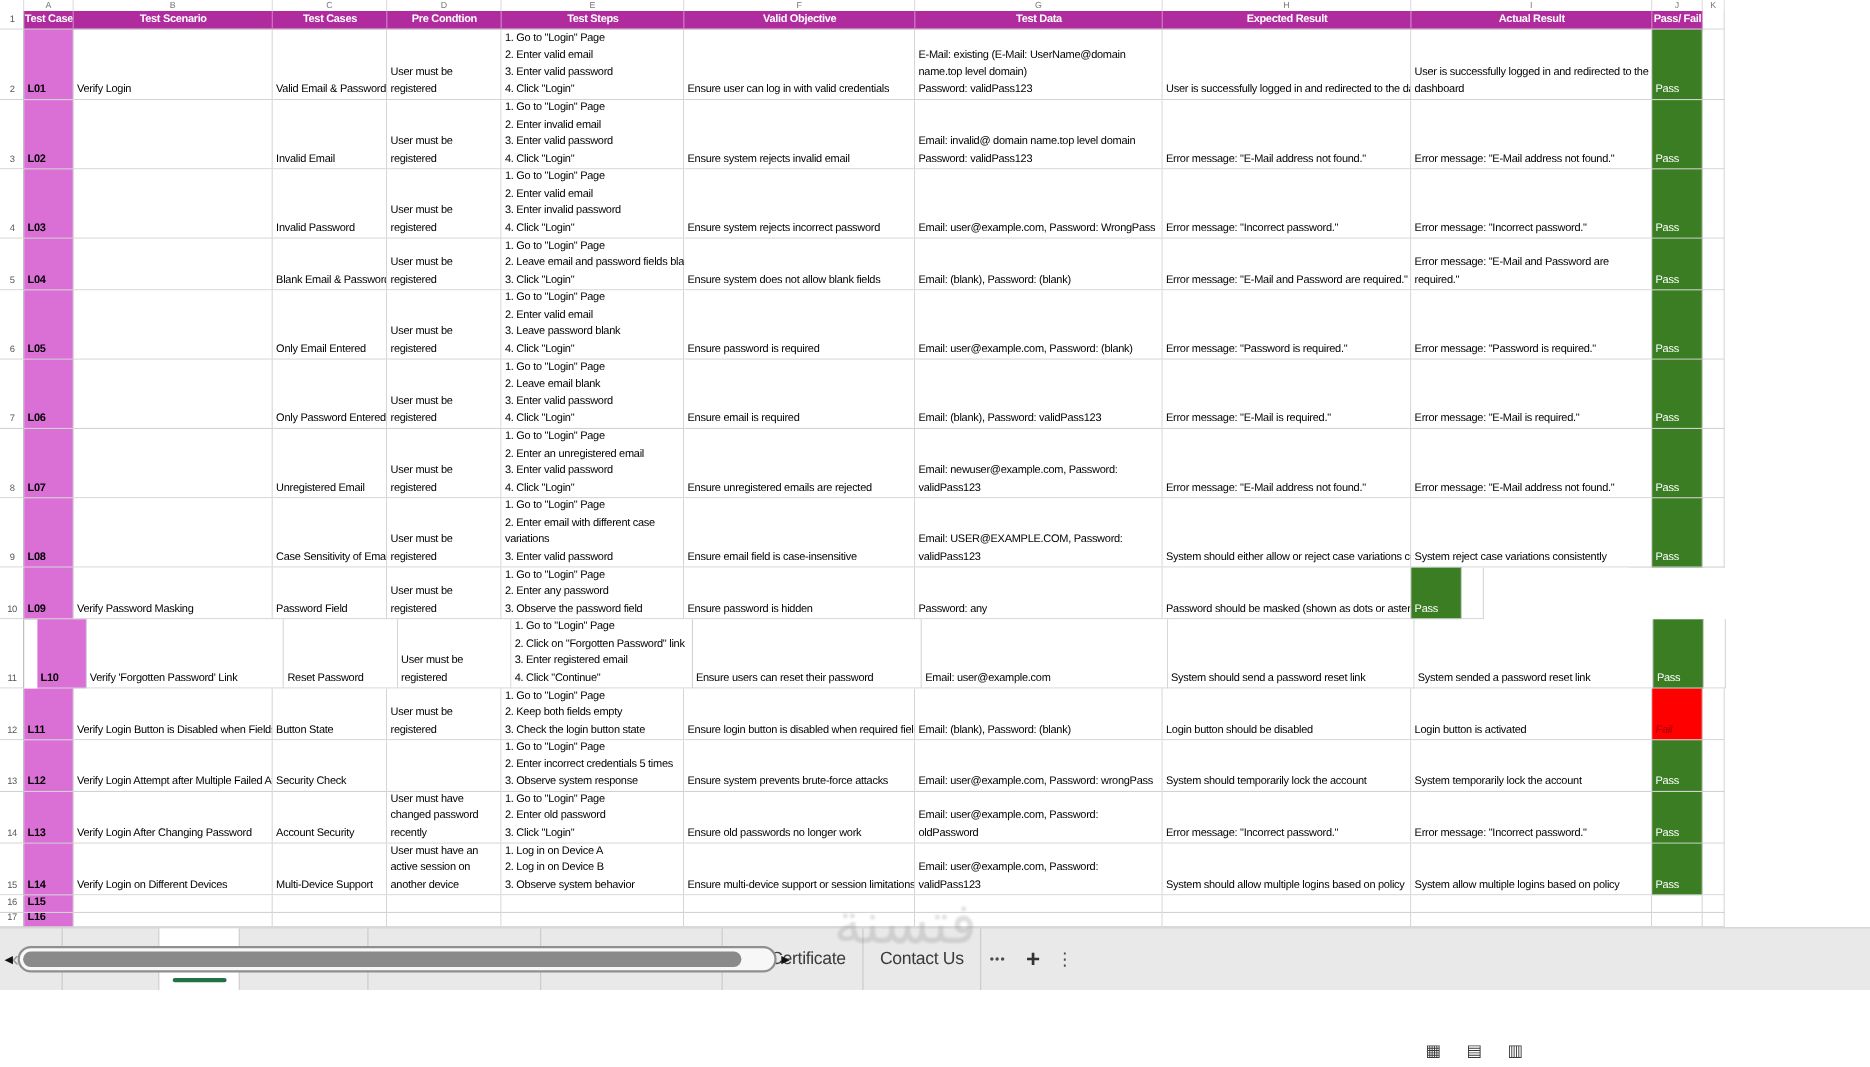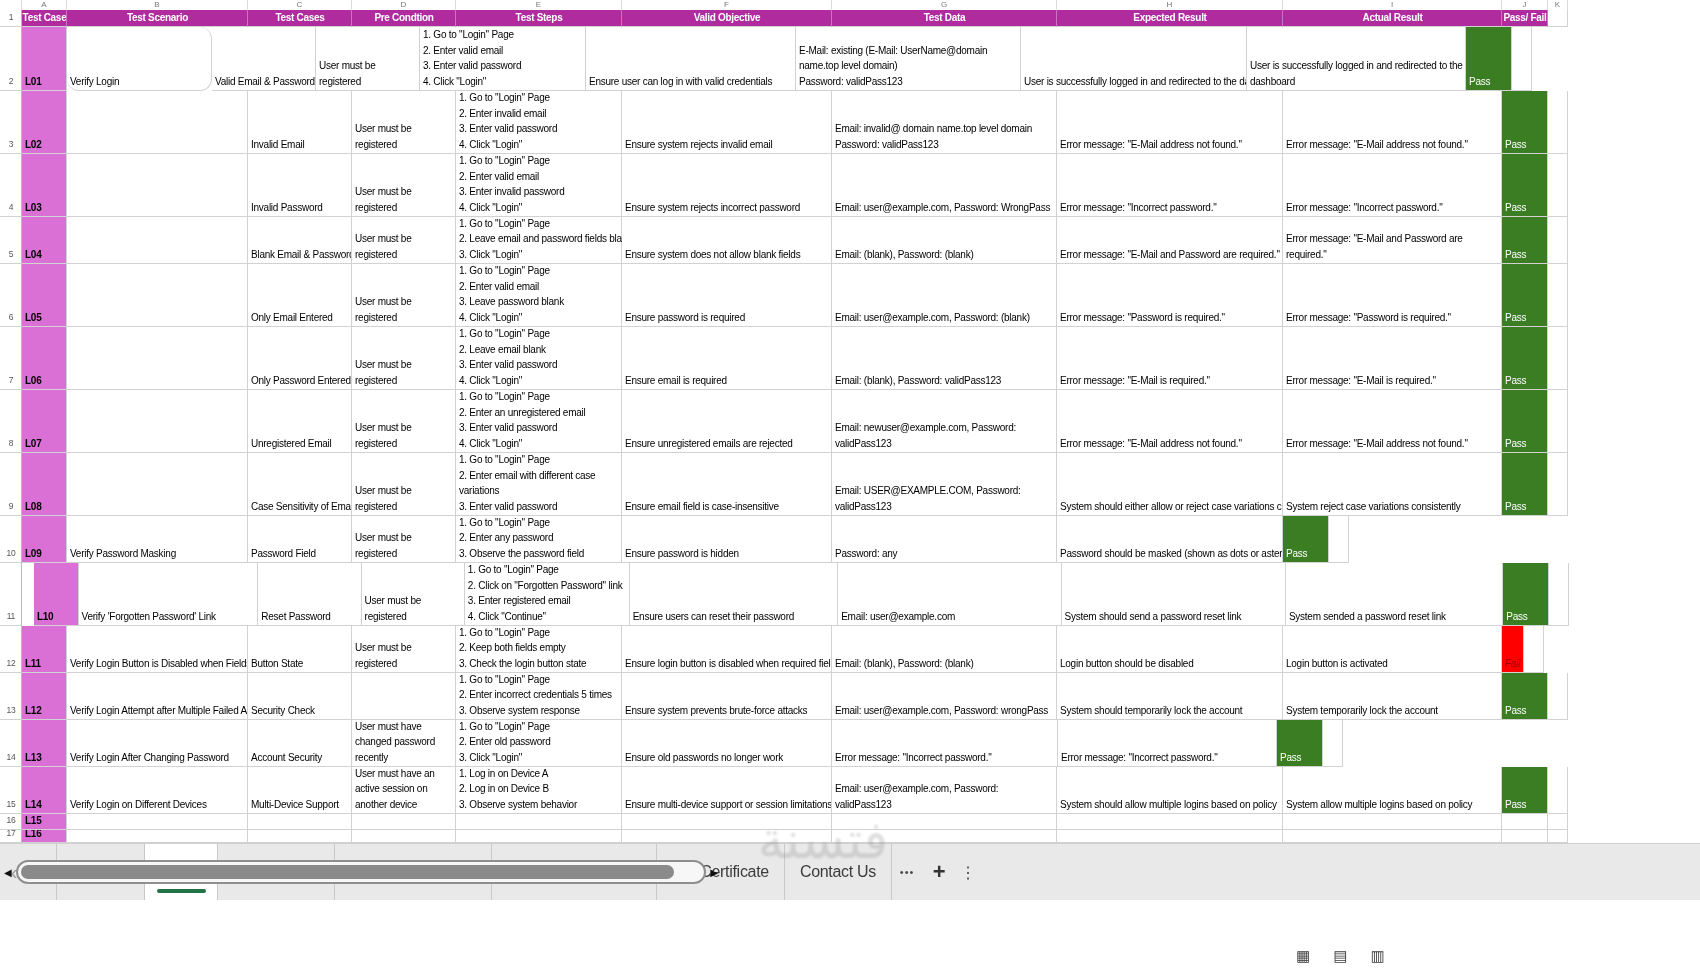--- a/index.html
+++ b/index.html
@@ -84,21 +84,21 @@
       <div class="cell hdr" style="width: 225px; background: rgb(176, 43, 157); color: rgb(255, 255, 255);">Test Data</div>
       <div class="cell hdr" style="width: 226px; background: rgb(176, 43, 157); color: rgb(255, 255, 255);">Expected Result</div>
       <div class="cell hdr" style="width: 219px; background: rgb(176, 43, 157); color: rgb(255, 255, 255);">Actual Result</div>
       <div class="cell hdr" style="width: 46px; background: rgb(176, 43, 157); color: rgb(255, 255, 255);">Pass/ Fail</div>
       <div class="cell" style="width: 20px;"></div>
       <div class="cell filler" style="width: 132px;"></div>
     </div>
     <div class="row" style="height: 64px;">
       <div class="cell gutter" style="width: 22px;">2</div>
       <div class="cell idcell" style="width: 45px; background: rgb(218, 112, 214);">L01</div>
-      <div class="cell nowrap" style="width: 145px; border-radius: 12px;">Verify Login</div>
+      <div class="cell nowrap" style="width: 181px;">Verify Login</div>
       <div class="cell nowrap" style="width: 104px;">Valid Email &amp; Password</div>
       <div class="cell wrap" style="width: 104px;">User must be registered</div>
       <div class="cell steps" style="width: 166px;">1. Go to "Login" Page
 2. Enter valid email
 3. Enter valid password
 4. Click "Login"</div>
       <div class="cell nowrap" style="width: 210px;">Ensure user can log in with valid credentials</div>
       <div class="cell wrap" style="width: 225px;">E-Mail: existing (E-Mail: UserName@domain name.top level domain)
 Password: validPass123</div>
       <div class="cell nowrap" style="width: 226px;">User is successfully logged in and redirected to the dashboard</div>
@@ -273,21 +273,21 @@
       <div class="cell nowrap" style="width: 181px;">Verify Login Button is Disabled when Fields are Empty</div>
       <div class="cell nowrap" style="width: 104px;">Button State</div>
       <div class="cell wrap" style="width: 104px;">User must be registered</div>
       <div class="cell steps" style="width: 166px;">1. Go to "Login" Page
 2. Keep both fields empty
 3. Check the login button state</div>
       <div class="cell nowrap" style="width: 210px;">Ensure login button is disabled when required fields are empty</div>
       <div class="cell wrap" style="width: 225px;">Email: (blank), Password: (blank)</div>
       <div class="cell nowrap" style="width: 226px;">Login button should be disabled</div>
       <div class="cell wrap" style="width: 219px;">Login button is activated</div>
-      <div class="cell result" style="width: 22px; background: rgb(255, 0, 0); color: rgb(156, 0, 6); font-style: italic;">Fail</div>
+      <div class="cell result" style="width: 46px; background: rgb(255, 0, 0); color: rgb(156, 0, 6); font-style: italic;">Fail</div>
       <div class="cell" style="width: 20px;"></div>
       <div class="cell filler" style="width: 132px;"></div>
     </div>
     <div class="row" style="height: 47px;">
       <div class="cell gutter" style="width: 22px;">13</div>
       <div class="cell idcell" style="width: 45px; background: rgb(218, 112, 214);">L12</div>
       <div class="cell nowrap" style="width: 181px;">Verify Login Attempt after Multiple Failed Attempts</div>
       <div class="cell nowrap" style="width: 104px;">Security Check</div>
       <div class="cell wrap" style="width: 104px;"></div>
       <div class="cell steps" style="width: 166px;">1. Go to "Login" Page
@@ -304,20 +304,21 @@
     <div class="row" style="height: 47px;">
       <div class="cell gutter" style="width: 22px;">14</div>
       <div class="cell idcell" style="width: 45px; background: rgb(218, 112, 214);">L13</div>
       <div class="cell nowrap" style="width: 181px;">Verify Login After Changing Password</div>
       <div class="cell nowrap" style="width: 104px;">Account Security</div>
       <div class="cell wrap" style="width: 104px;">User must have changed password recently</div>
       <div class="cell steps" style="width: 166px;">1. Go to "Login" Page
 2. Enter old password
 3. Click "Login"</div>
       <div class="cell nowrap" style="width: 210px;">Ensure old passwords no longer work</div>
+      <div class="cell wrap" style="width: 225px;">Email: user@example.com, Password: oldPassword</div>
       <div class="cell nowrap" style="width: 226px;">Error message: "Incorrect password."</div>
       <div class="cell wrap" style="width: 219px;">Error message: "Incorrect password."</div>
       <div class="cell result" style="width: 46px; background: rgb(58, 125, 34); color: rgb(255, 255, 255);">Pass</div>
       <div class="cell" style="width: 20px;"></div>
       <div class="cell filler" style="width: 132px;"></div>
     </div>
     <div class="row" style="height: 47px;">
       <div class="cell gutter" style="width: 22px;">15</div>
       <div class="cell idcell" style="width: 45px; background: rgb(218, 112, 214);">L14</div>
       <div class="cell nowrap" style="width: 181px;">Verify Login on Different Devices</div>

